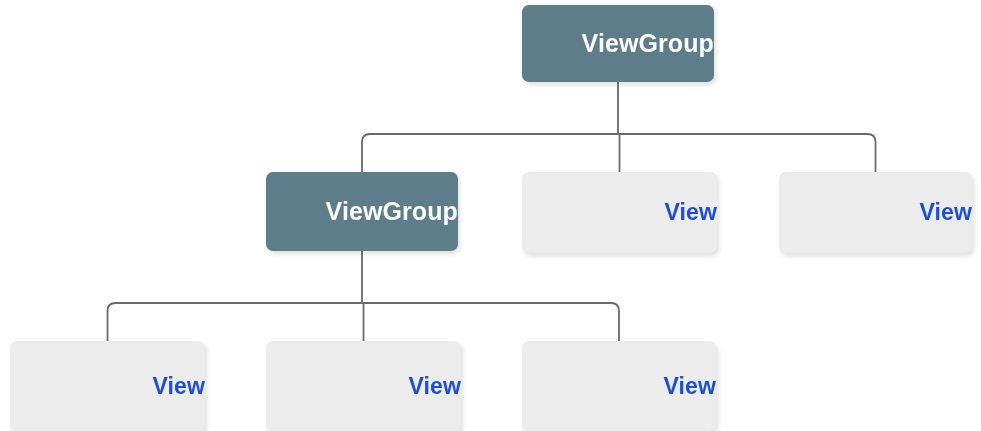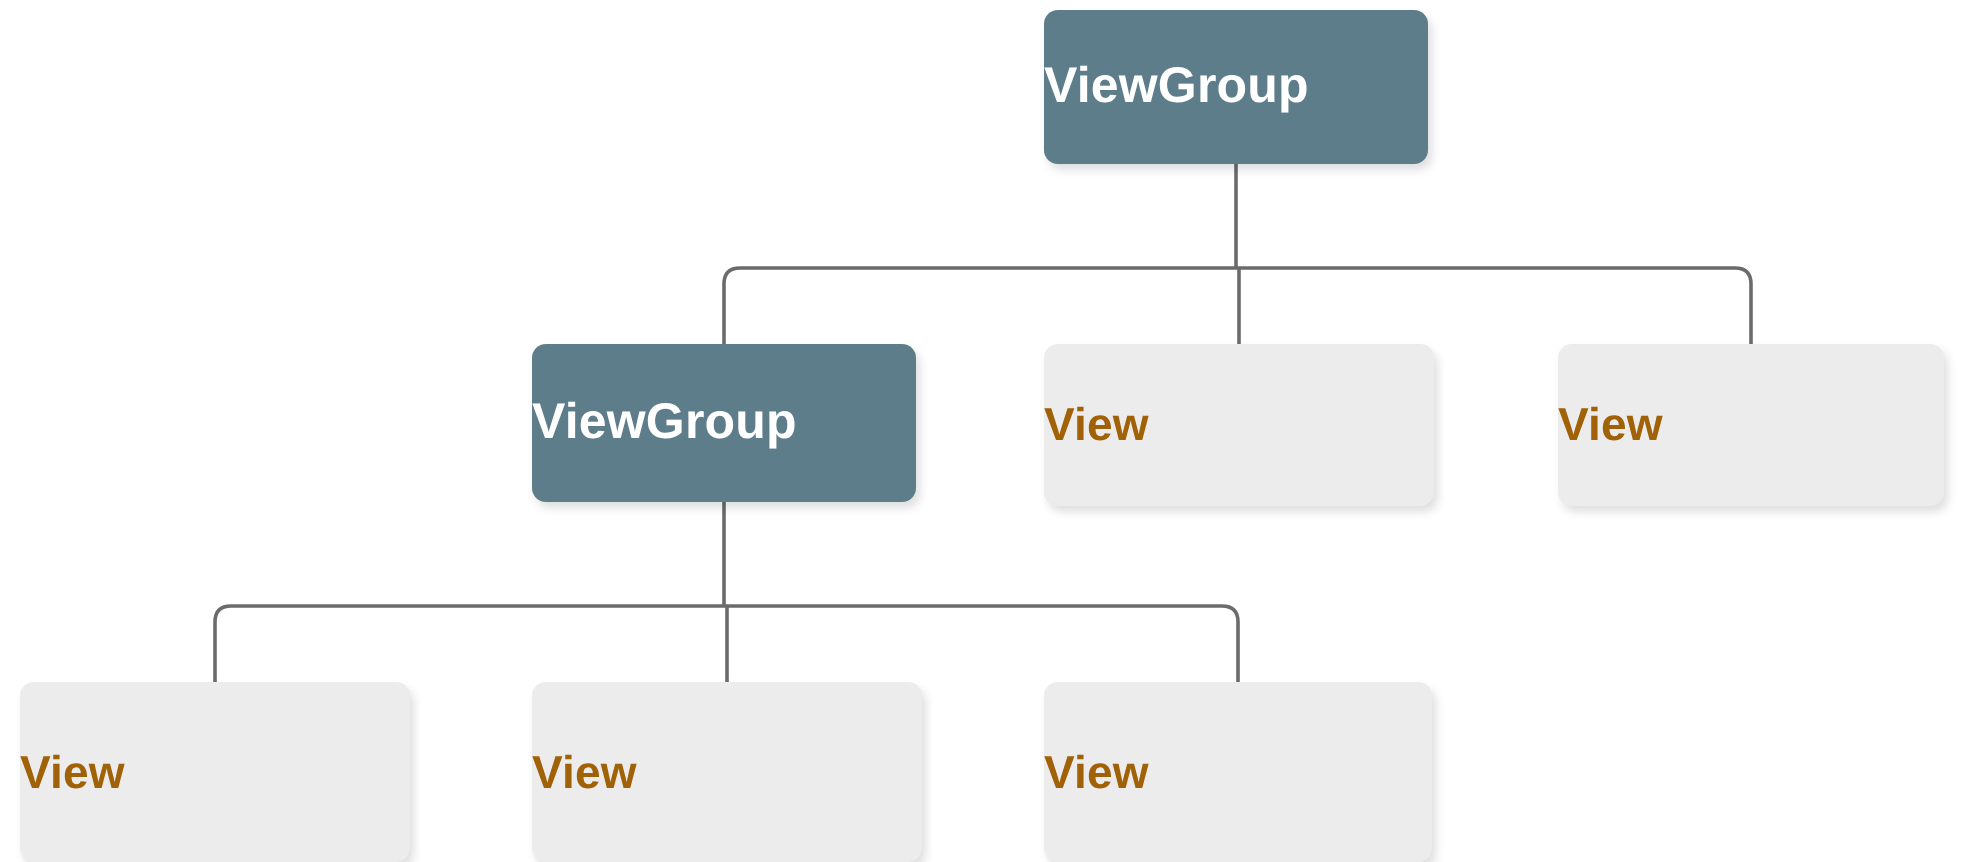--- a/index.html
+++ b/index.html
@@ -25,34 +25,34 @@
     width: 981px;
     height: 431px;
     pointer-events: none;
   }
   .node {
     position: absolute;
     box-sizing: border-box;
     border-radius: 7px;
     display: flex;
     align-items: center;
-    justify-content: flex-start;
+    justify-content: flex-end;
     text-align: center;
     box-shadow: 2px 3px 5px rgba(0,0,0,0.13);
   }
   .node.group {
     background: #5d7d8b;
     color: #ffffff;
     font-size: 25px;
     font-weight: bold;
     letter-spacing: 0.1px;
   }
   .node.leaf {
     background: #ececec;
-    color: #a16207;
+    color: #1d4ed8;
     font-size: 23px;
     font-weight: bold;
     letter-spacing: 0.1px;
   }
   .node .label {
     display: block;
     line-height: 1;
     white-space: nowrap;
   }
 </style>

